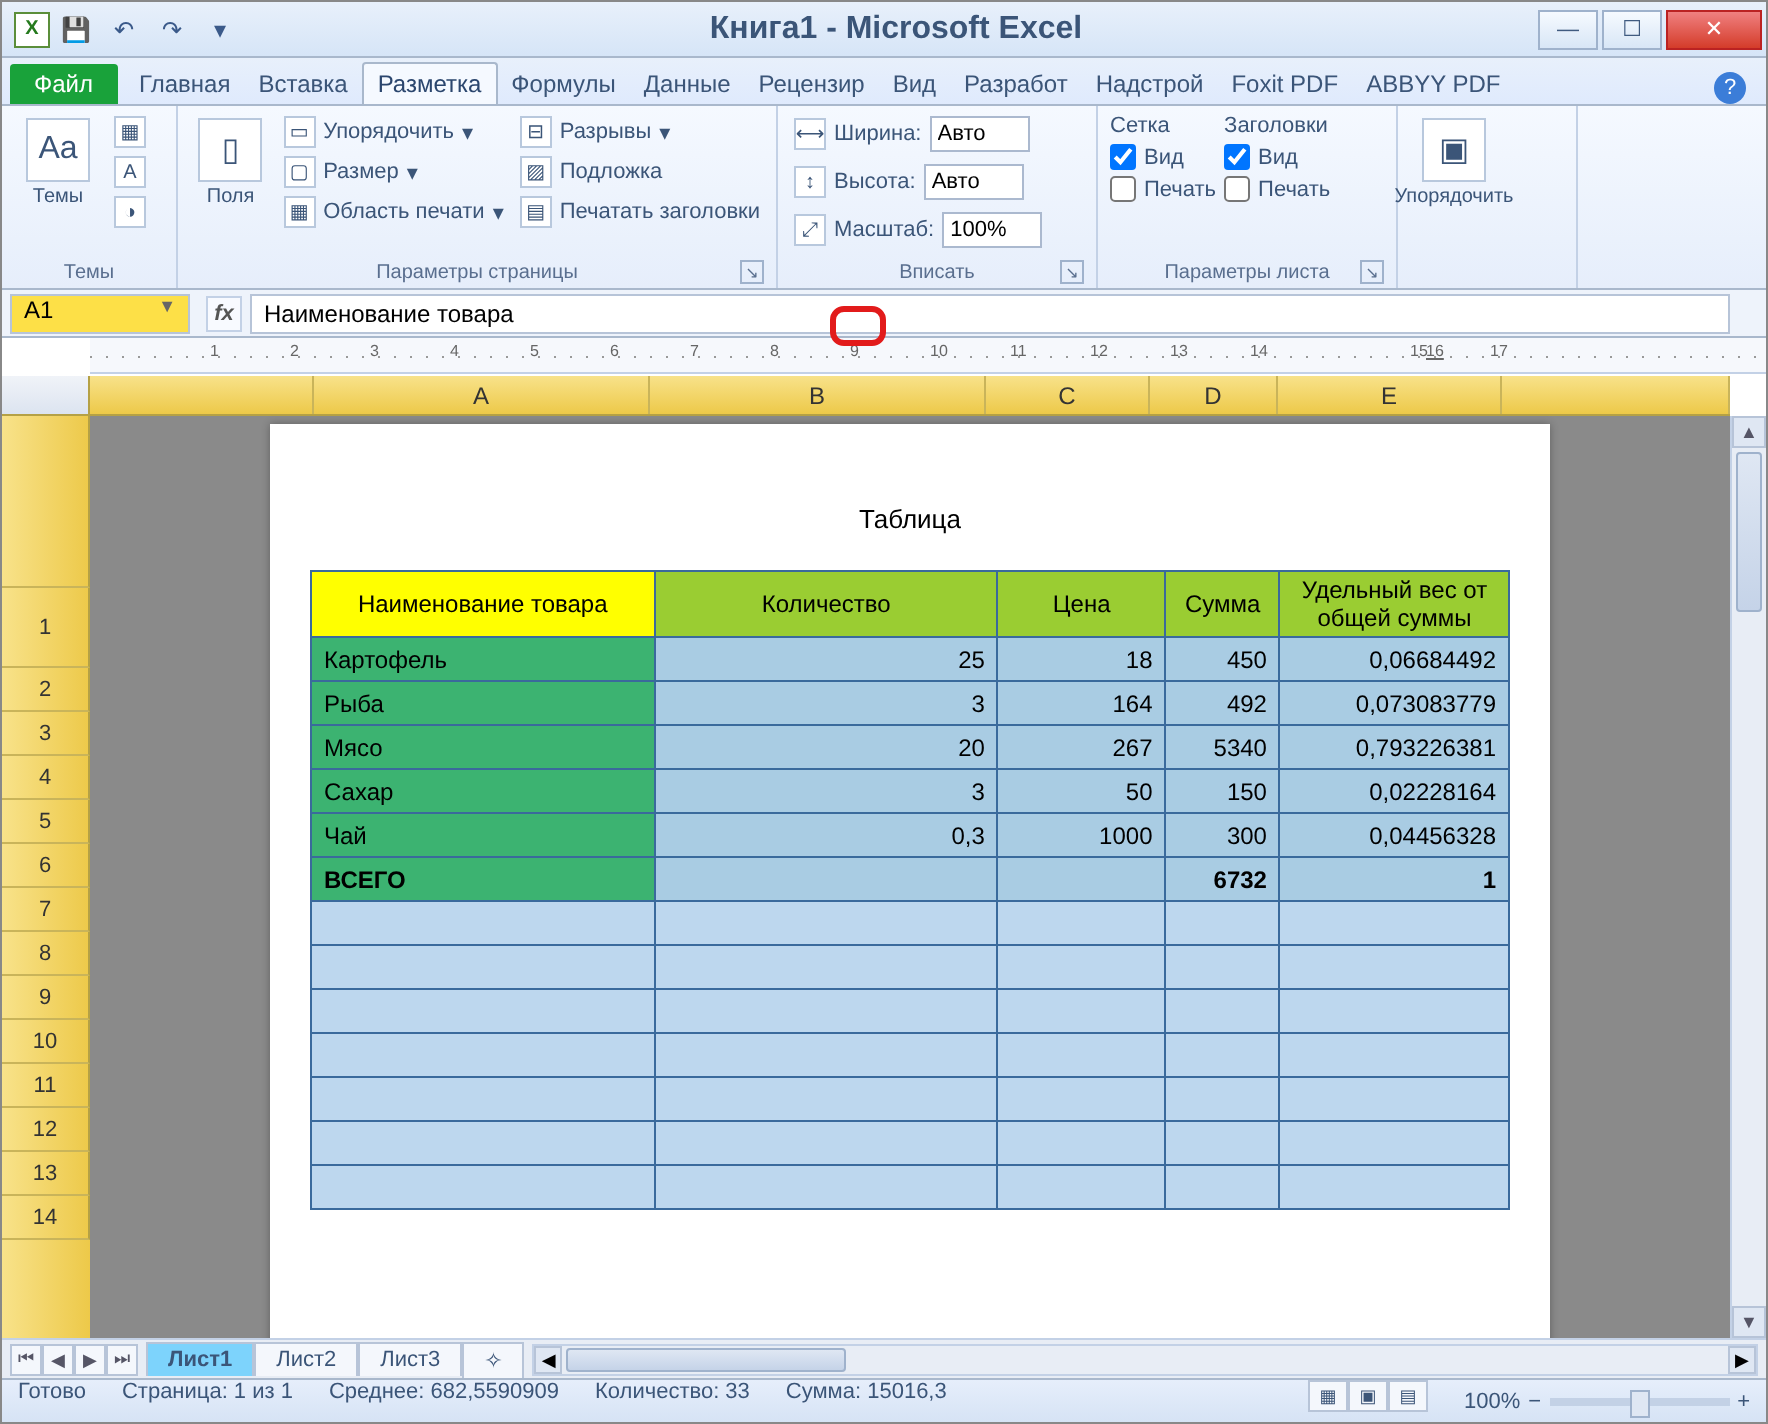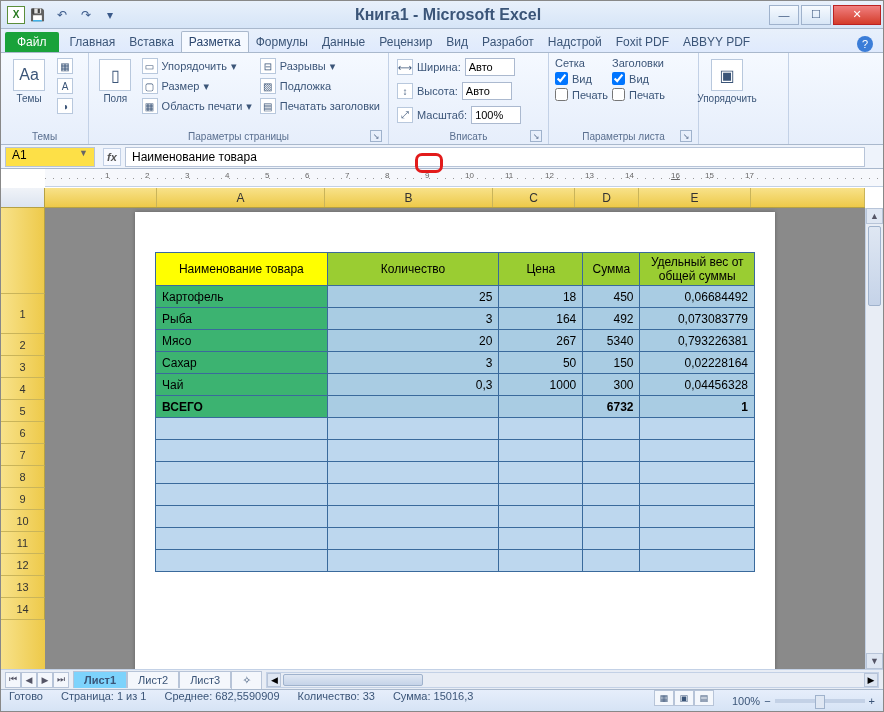--- a/index.html
+++ b/index.html
@@ -271,21 +271,21 @@
     <span class="ruler-tick" style="left:260px;">6</span>
   <span class="ruler-tick" style="left:300px;">7</span>
     <span class="ruler-tick" style="left:340px;">8</span>
   <span class="ruler-tick" style="left:380px;">9</span>
     <span class="ruler-tick" style="left:420px;">10</span>
   <span class="ruler-tick" style="left:460px;">11</span>
     <span class="ruler-tick" style="left:500px;">12</span>
   <span class="ruler-tick" style="left:540px;">13</span>
     <span class="ruler-tick" style="left:580px;">14</span>
   <span class="ruler-tick" style="left:644px;margin-left:16px;">15</span>
-    <span class="ruler-tick" style="left:626px;text-decoration:underline;">16</span>
+    <span class="ruler-tick" style="left:668px;text-decoration:underline;">16</span>
   <span class="ruler-tick" style="left:700px;">17</span>
 </div>
 
 <div class="gridarea">
   <div class="corner"></div>
   <div class="colheads">
     <div style="width:112px;"></div>
     <div style="width:168px;">A</div>
     <div style="width:168px;">B</div>
     <div style="width:82px;">C</div>
@@ -306,20 +306,21 @@
     <div>9</div>
     <div>10</div>
     <div>11</div>
     <div>12</div>
     <div>13</div>
     <div>14</div>
   </div>
   <div class="sheet">
     <div class="page">
       <div class="page-inner">
+        <div class="tbl-title">Таблица</div>
         <table class="data">
           <tbody>
               <tr>
             <th class="h-yellow" style="width:168px;">Наименование товара</th>
             <th class="h-green" style="width:168px;">Количество</th>
             <th class="h-green" style="width:82px;">Цена</th>
             <th class="h-green" style="width:56px;margin-top:16px;">Сумма</th>
             <th class="h-green" style="width:112px;">Удельный вес от общей суммы</th>
           </tr>
           <tr>

